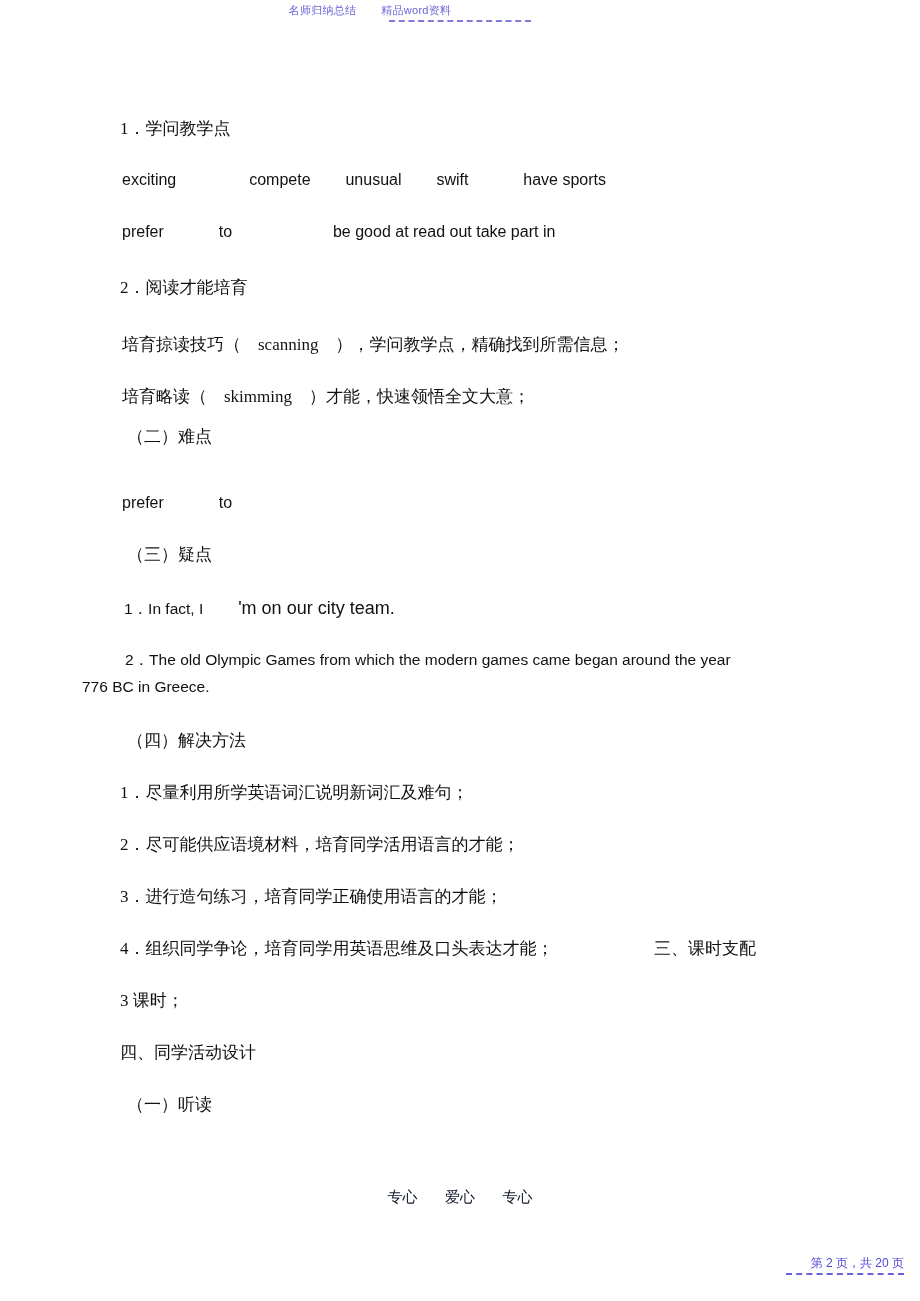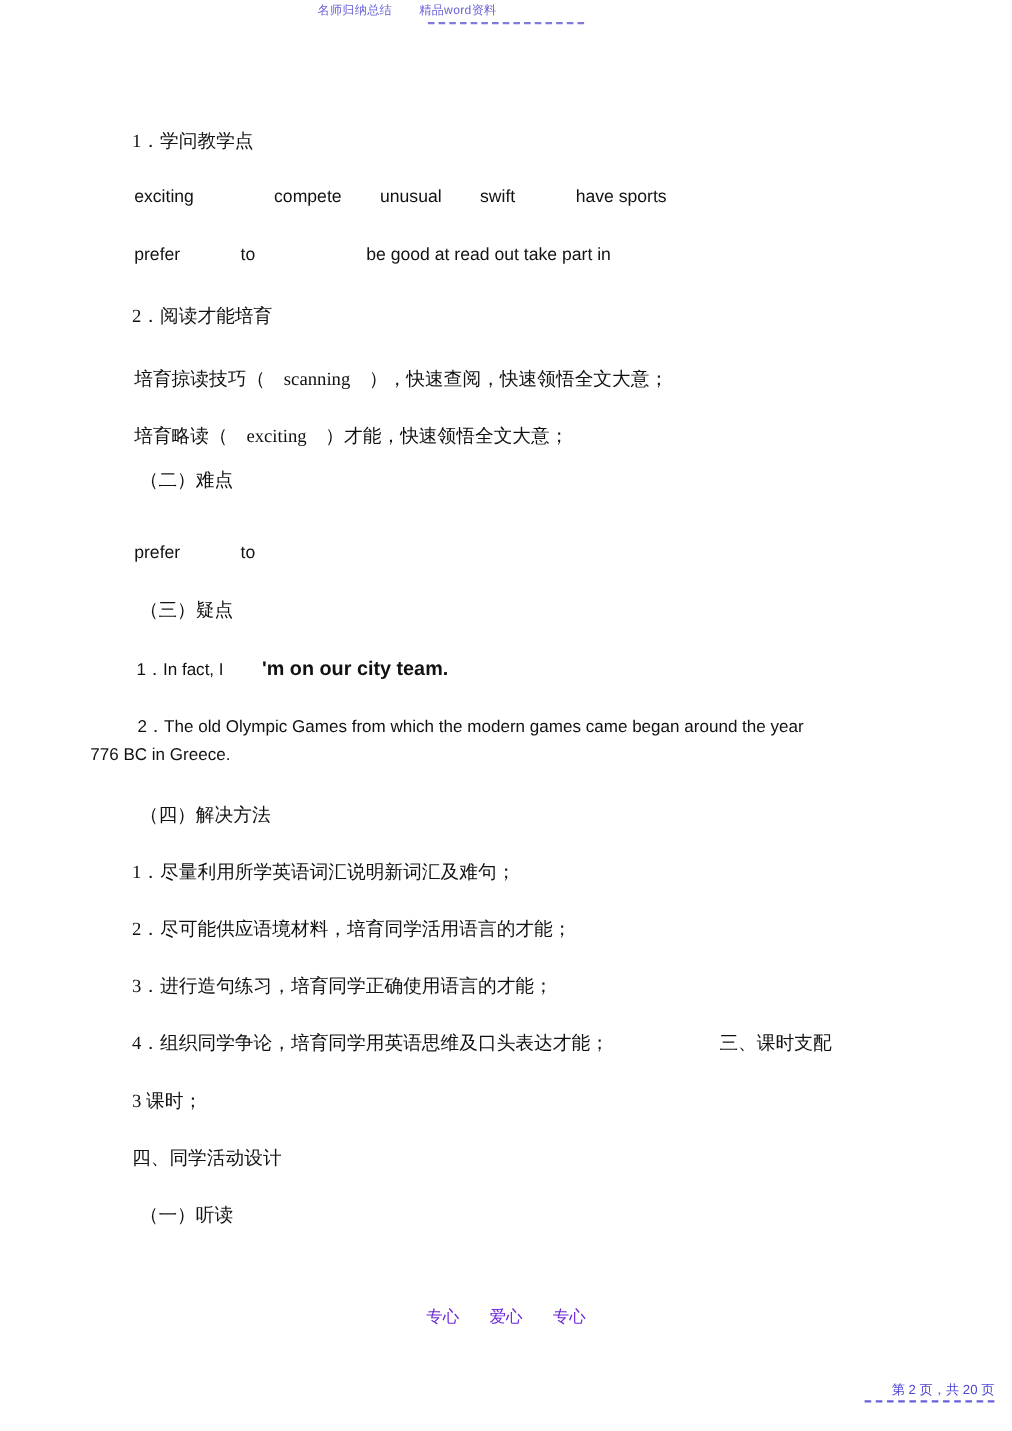--- a/index.html
+++ b/index.html
@@ -61,41 +61,40 @@
     font-family: "Liberation Serif", "DejaVu Serif", serif;
     font-size: 17px;
   }
   .en {
     font-family: "Liberation Sans", "DejaVu Sans", sans-serif;
     font-size: 16px;
   }
   .en-big {
     font-family: "Liberation Sans", "DejaVu Sans", sans-serif;
     font-size: 18px;
-    font-weight: bold;
   }
   .en-mid {
     font-family: "Liberation Sans", "DejaVu Sans", sans-serif;
     font-size: 15.5px;
   }
   .gap-sm { display: inline-block; width: 26px; }
   .gap-md { display: inline-block; width: 46px; }
   .gap-lg { display: inline-block; width: 64px; }
   .gap-xl { display: inline-block; width: 92px; }
 
   
   .page-footer {
     position: absolute;
     top: 1188px;
     left: 0;
     width: 920px;
     text-align: center;
     font-family: "Liberation Serif", "DejaVu Serif", serif;
     font-size: 15px;
-    color: #6d28d9;
+    color: #0f172a;
   }
   .page-footer .ft-gap { display: inline-block; width: 20px; }
 
   .page-num {
     position: absolute;
     top: 1256px;
     right: 16px;
     font-size: 12px;
     line-height: 14px;
     color: #4f46d6;
@@ -145,25 +144,25 @@
     <span>to</span>
     <span class="gap-xl"></span>
     <span>be good at read out take part in</span>
   </div>
 
   <div class="line cn" style="left:120px; top:276px;">
     <span>2．阅读才能培育</span>
   </div>
 
   <div class="line cn" style="left:122px; top:333px;">
-    <span>培育掠读技巧（　scanning　），快速查阅，快速领悟全文大意；</span>
+    <span>培育掠读技巧（　scanning　），学问教学点，精确找到所需信息；</span>
   </div>
 
   <div class="line cn" style="left:122px; top:385px;">
-    <span>培育略读（　exciting　）才能，快速领悟全文大意；</span>
+    <span>培育略读（　skimming　）才能，快速领悟全文大意；</span>
   </div>
 
   <div class="line cn" style="left:127px; top:425px;">
     <span>（二）难点</span>
   </div>
 
   <div class="line en" style="left:122px; top:494px;">
     <span>prefer</span>
     <span class="gap-md"></span>
     <span>to</span>

